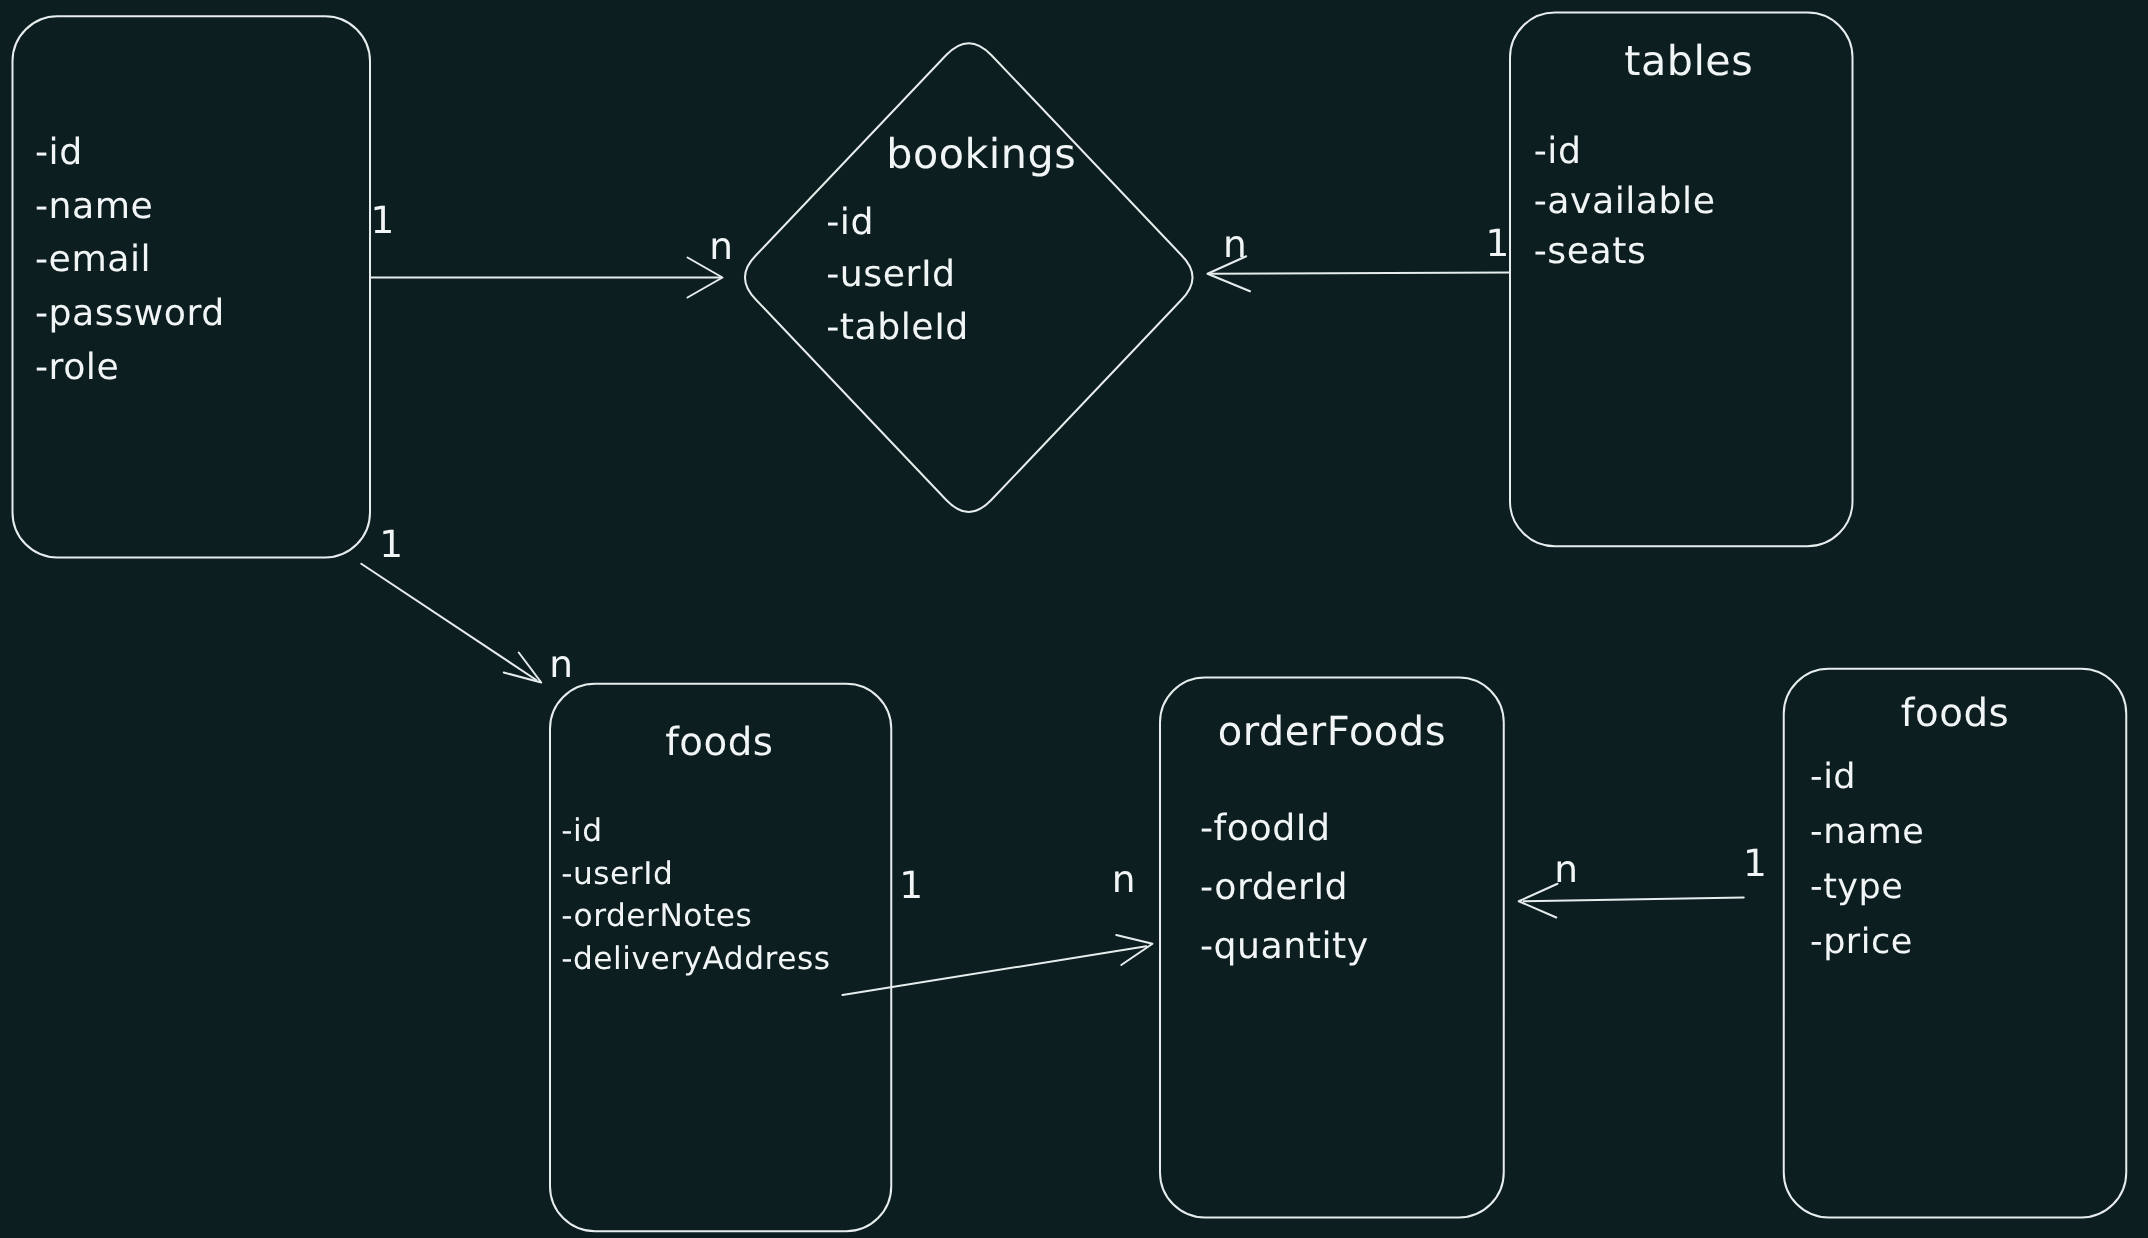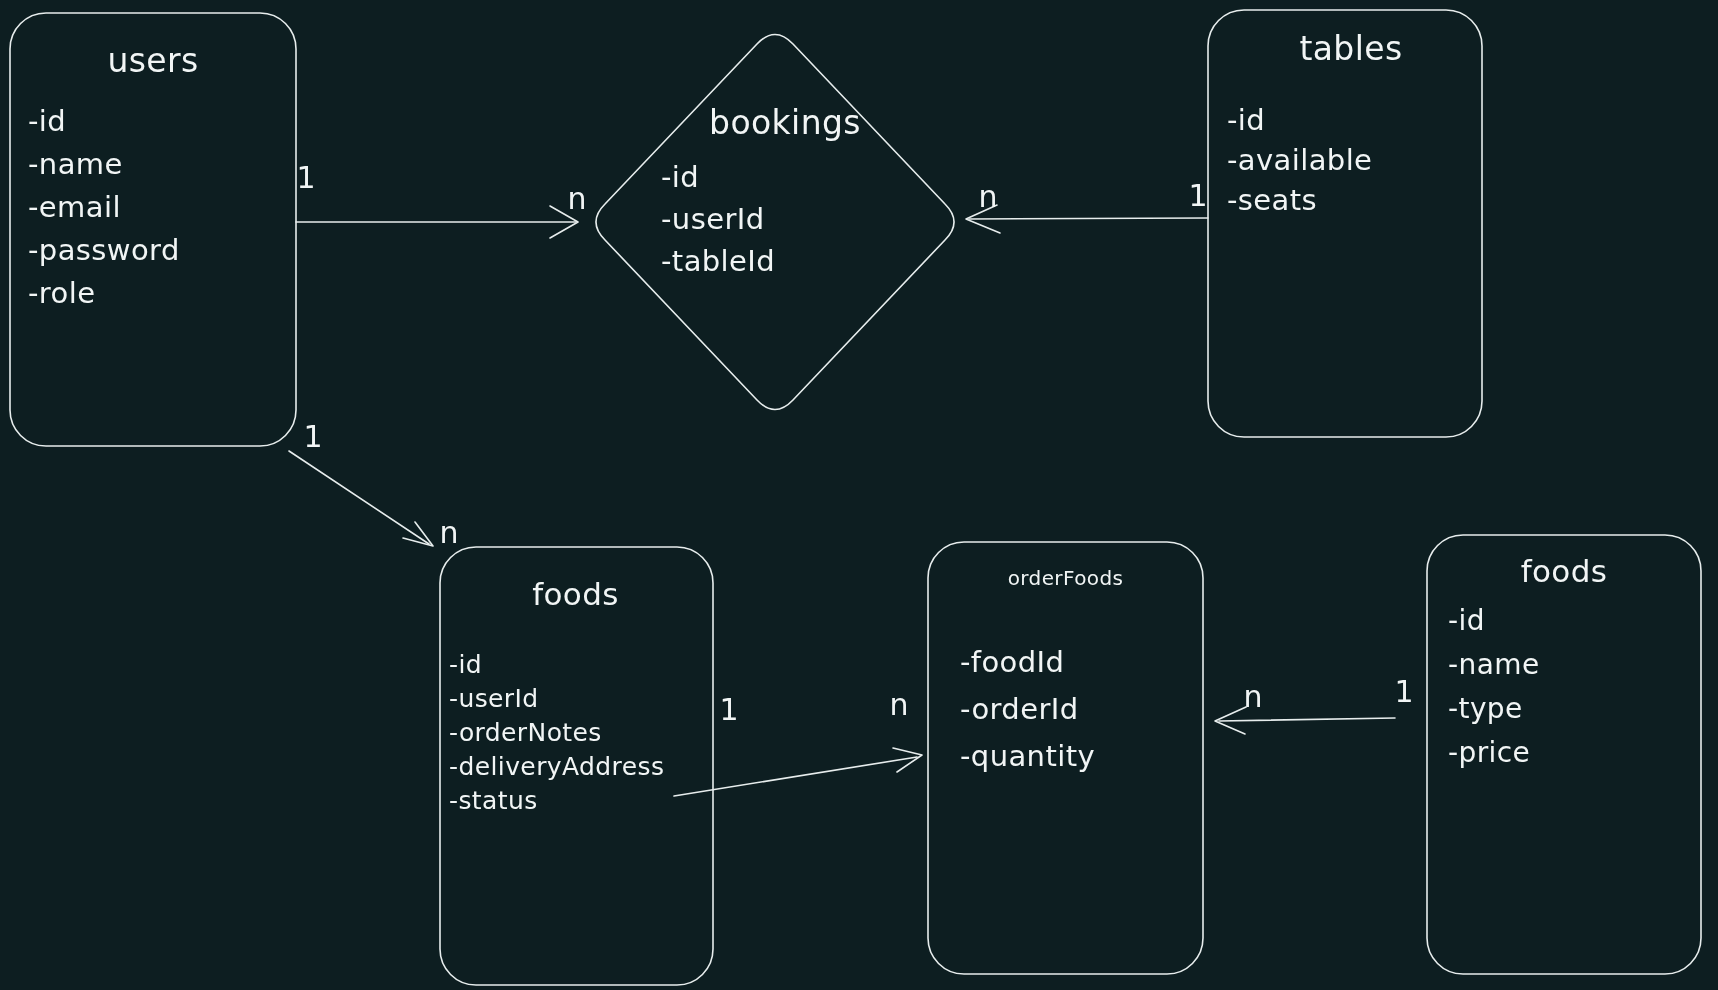--- a/index.html
+++ b/index.html
@@ -22,21 +22,21 @@
     position:absolute;
     color:var(--text);
     letter-spacing:.4px;
     white-space:nowrap;
   }
   .title{text-align:center;}
   .t-users     {left:10px;   top:41px;  width:286px; font-size:33px;}
   .t-bookings  {left:635px;  top:103px; width:300px; font-size:33px;text-align:center;}
   .t-tables    {left:1208px; top:29px;  width:274px; font-size:33px;padding-left:12px;}
   .t-orders    {left:438px;  top:576px; width:275px; font-size:31px;}
-  .t-orderFoods{left:928px;  top:566px; width:275px; font-size:20px;}
+  .t-orderFoods{left:928px;  top:566px; width:275px; font-size:32px;}
   .t-foods     {left:1427px; top:553px; width:274px; font-size:31px;}
 
   .fields div{white-space:nowrap;}
   .f-users     {left:28px;   top:100px; line-height:43px; font-size:29px;}
   .f-bookings  {left:661px;  top:156px; line-height:42px; font-size:29px;}
   .f-tables    {left:1227px; top:100px; line-height:40px; font-size:29px;}
   .f-orders    {left:449px;  top:648px; line-height:34px; font-size:25px;}
   .f-orderFoods{left:960px;  top:639px; line-height:47px; font-size:29px;}
   .f-foods     {left:1448px; top:599px; line-height:44px; font-size:28px;}
 
@@ -87,21 +87,20 @@
     <g>
       <path d="M674,796 L917,757"></path>
       <path d="M893,748 L922,755 L897,772"></path>
     </g>
     <g>
       <path d="M1395,718 L1219,721"></path>
       <path d="M1246,707 L1215,721 L1245,734"></path>
     </g>
   </svg>
 
-  <div class="label title t-users">users</div>
   <div class="label title t-bookings">bookings</div>
   <div class="label title t-tables">tables</div>
   <div class="label title t-orders">foods</div>
   <div class="label title t-orderFoods">orderFoods</div>
   <div class="label title t-foods">foods</div>
 
   <div class="label fields f-users">
     <div>-id</div>
     <div>-name</div>
     <div>-email</div>
@@ -119,21 +118,20 @@
     <div>-id</div>
     <div>-available</div>
     <div>-seats</div>
   </div>
 
   <div class="label fields f-orders">
     <div>-id</div>
     <div>-userId</div>
     <div>-orderNotes</div>
     <div>-deliveryAddress</div>
-    <div>-status</div>
   </div>
 
   <div class="label fields f-orderFoods">
     <div>-foodId</div>
     <div>-orderId</div>
     <div>-quantity</div>
   </div>
 
   <div class="label fields f-foods">
     <div>-id</div>

